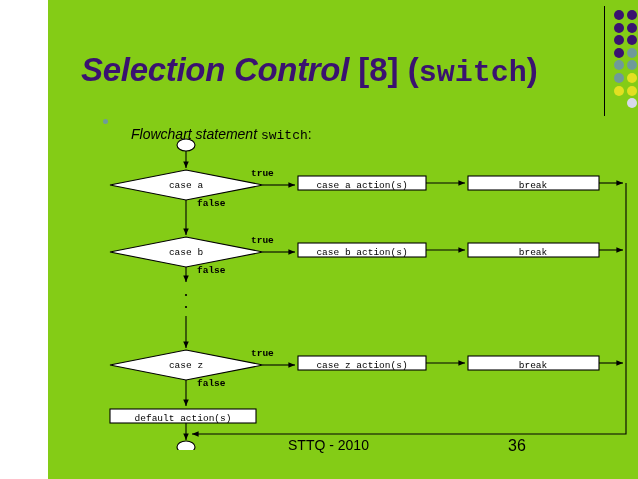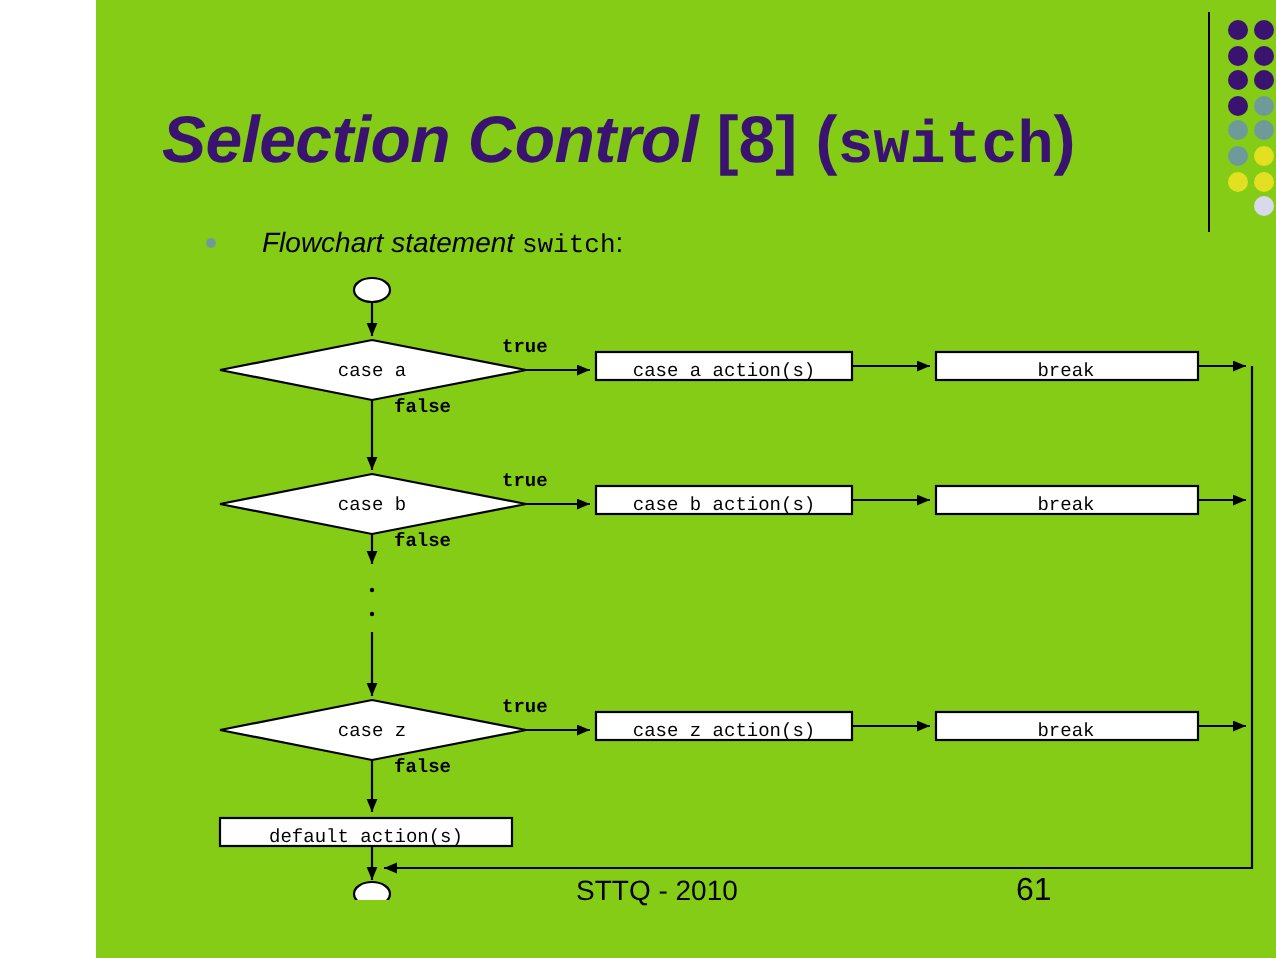--- a/index.html
+++ b/index.html
@@ -83,21 +83,21 @@
     left: 0px;
     top: 7px;
     width: 5px;
     height: 5px;
     border-radius: 50%;
     background: #6f9a9a;
   }
   #bullet-text {
     position: absolute;
     left: 28px;
-    top: 0px;
+    top: 13px;
     font-size: 14px;
     line-height: 19px;
     color: #000000;
     white-space: nowrap;
   }
   #bullet-text .b-italic {
     font-style: italic;
     font-family: "Liberation Sans", sans-serif;
   }
   #bullet-text .b-mono {
@@ -267,15 +267,15 @@
     <text class="node-label" x="135" y="291" text-anchor="middle">default action(s)</text>
 
     <path class="edge" d="M138,293 L138,310" marker-end="url(#arrow)"></path>
 
     <ellipse class="shape" cx="138" cy="317" rx="9" ry="6"></ellipse>
 
     <path class="edge" d="M578,53 L578,304 L144,304" marker-end="url(#arrow)"></path>
   </svg>
 
   <div id="footer-org">STTQ - 2010</div>
-  <div id="footer-page">61</div>
+  <div id="footer-page">36</div>
 
 </div>
 
 </body></html>

